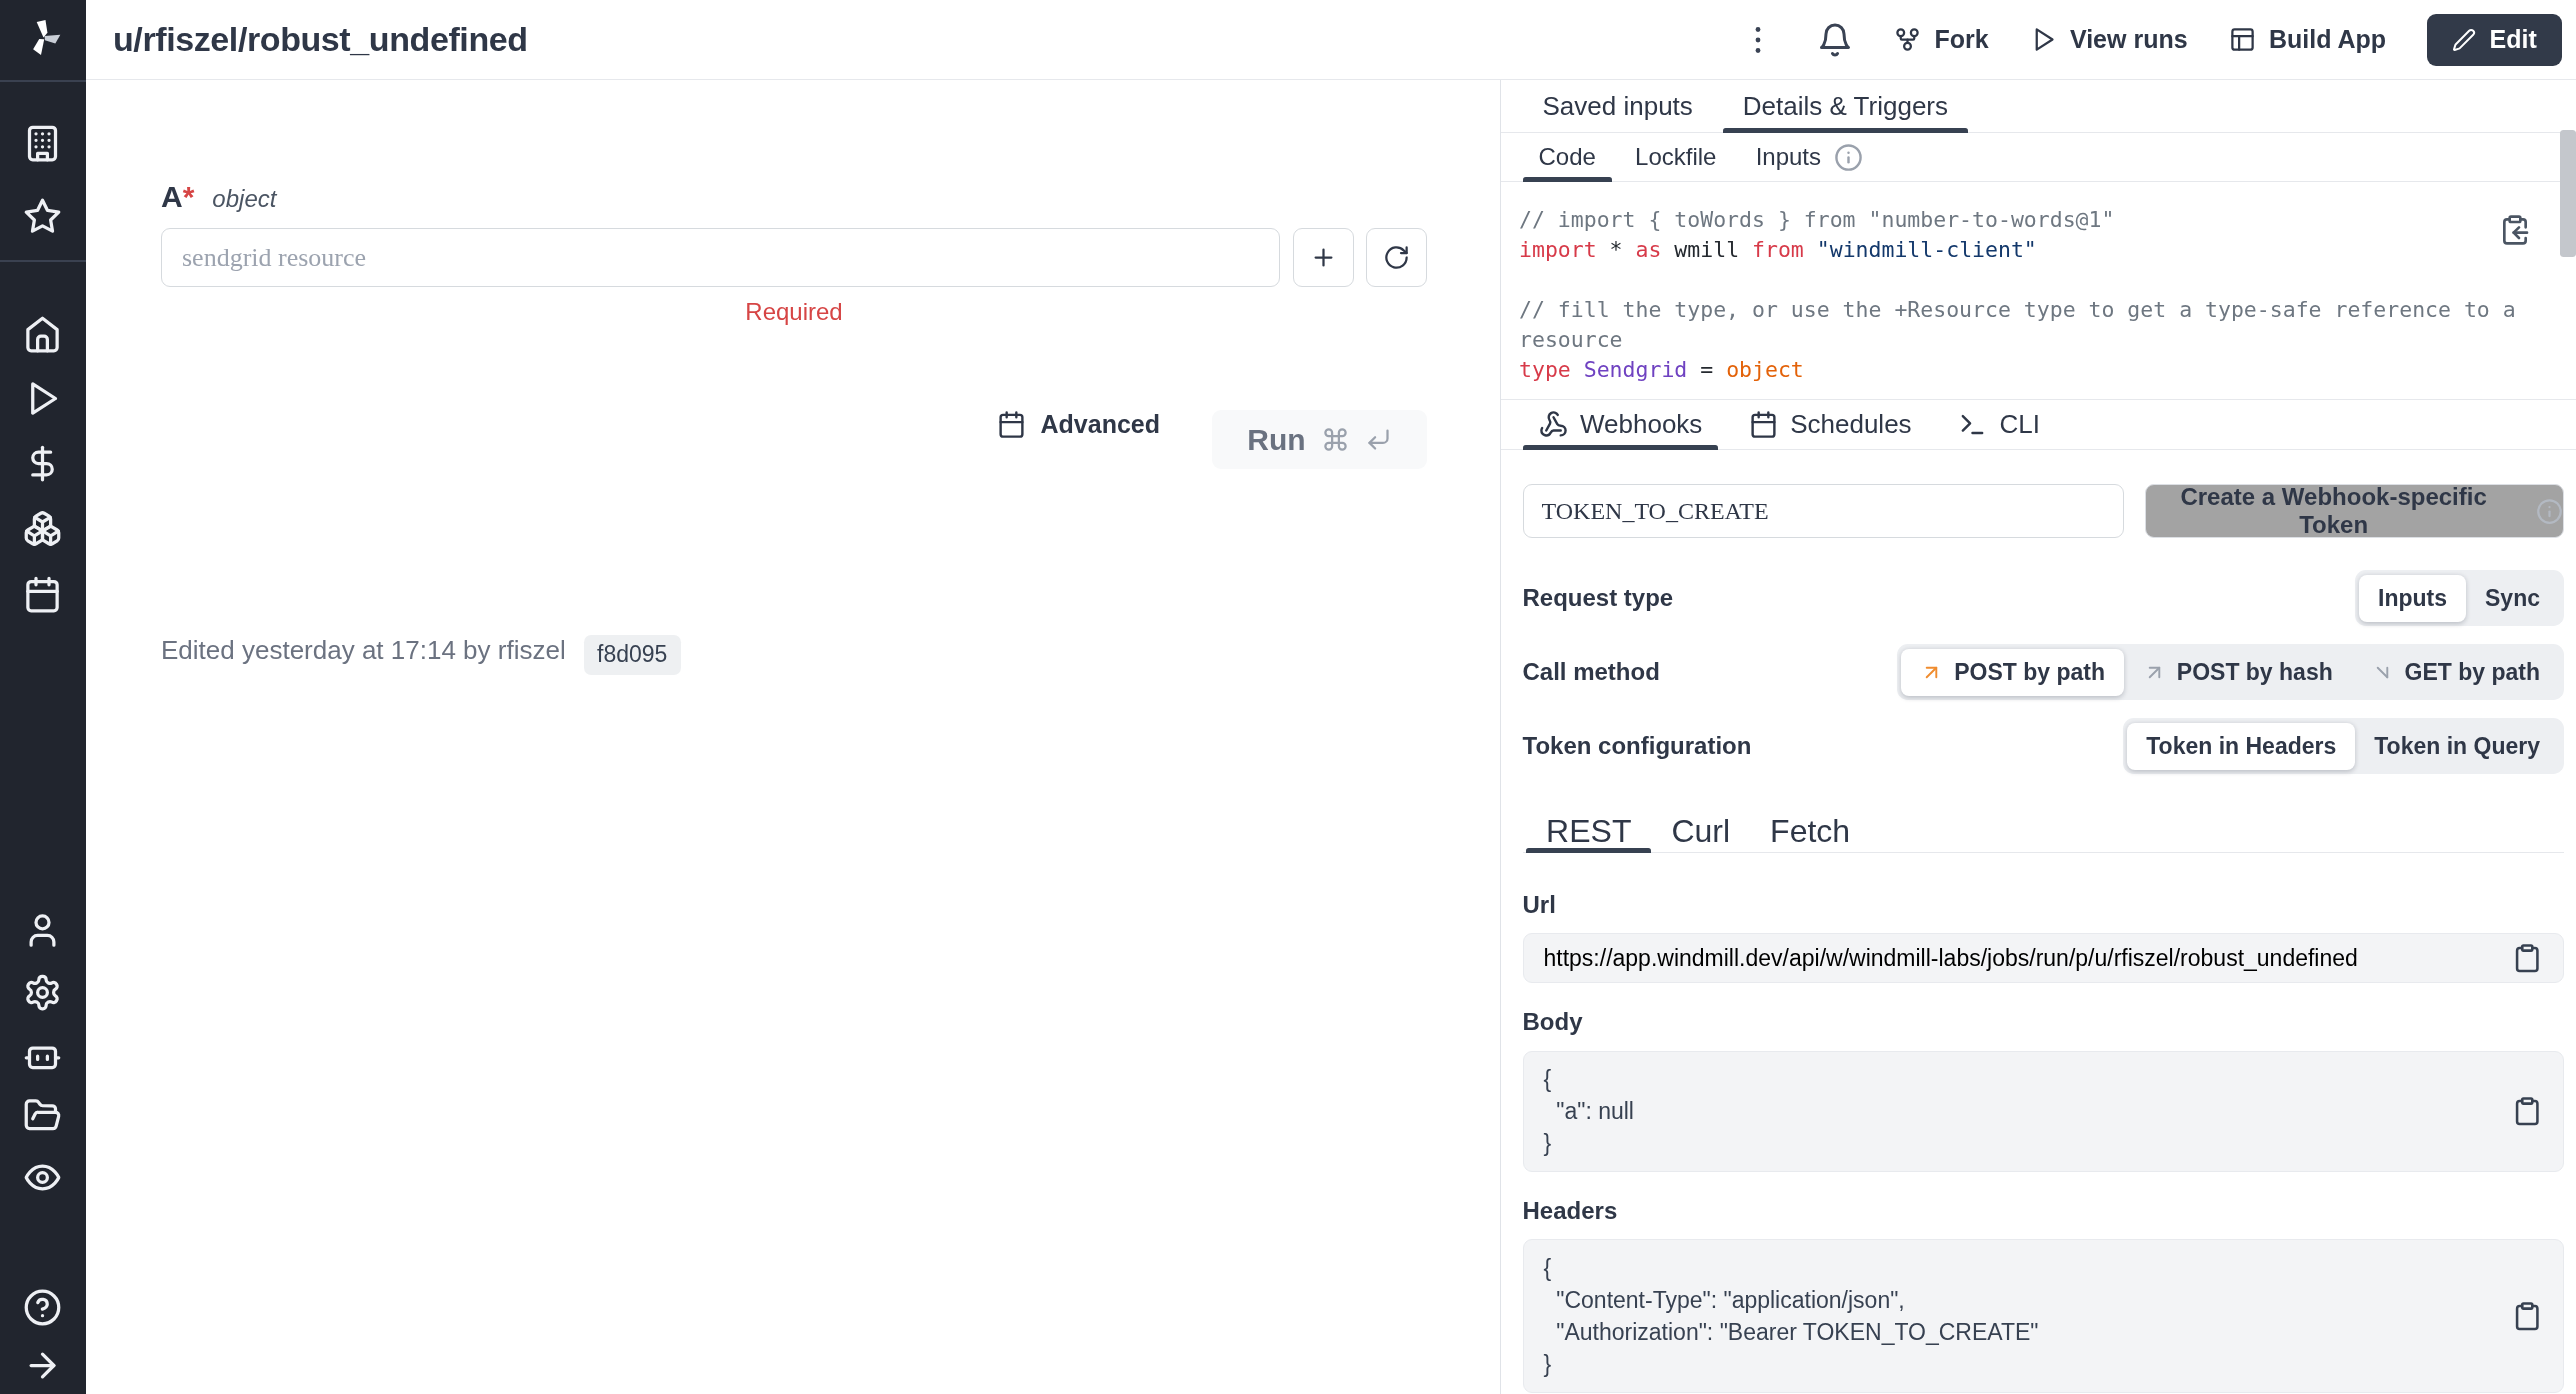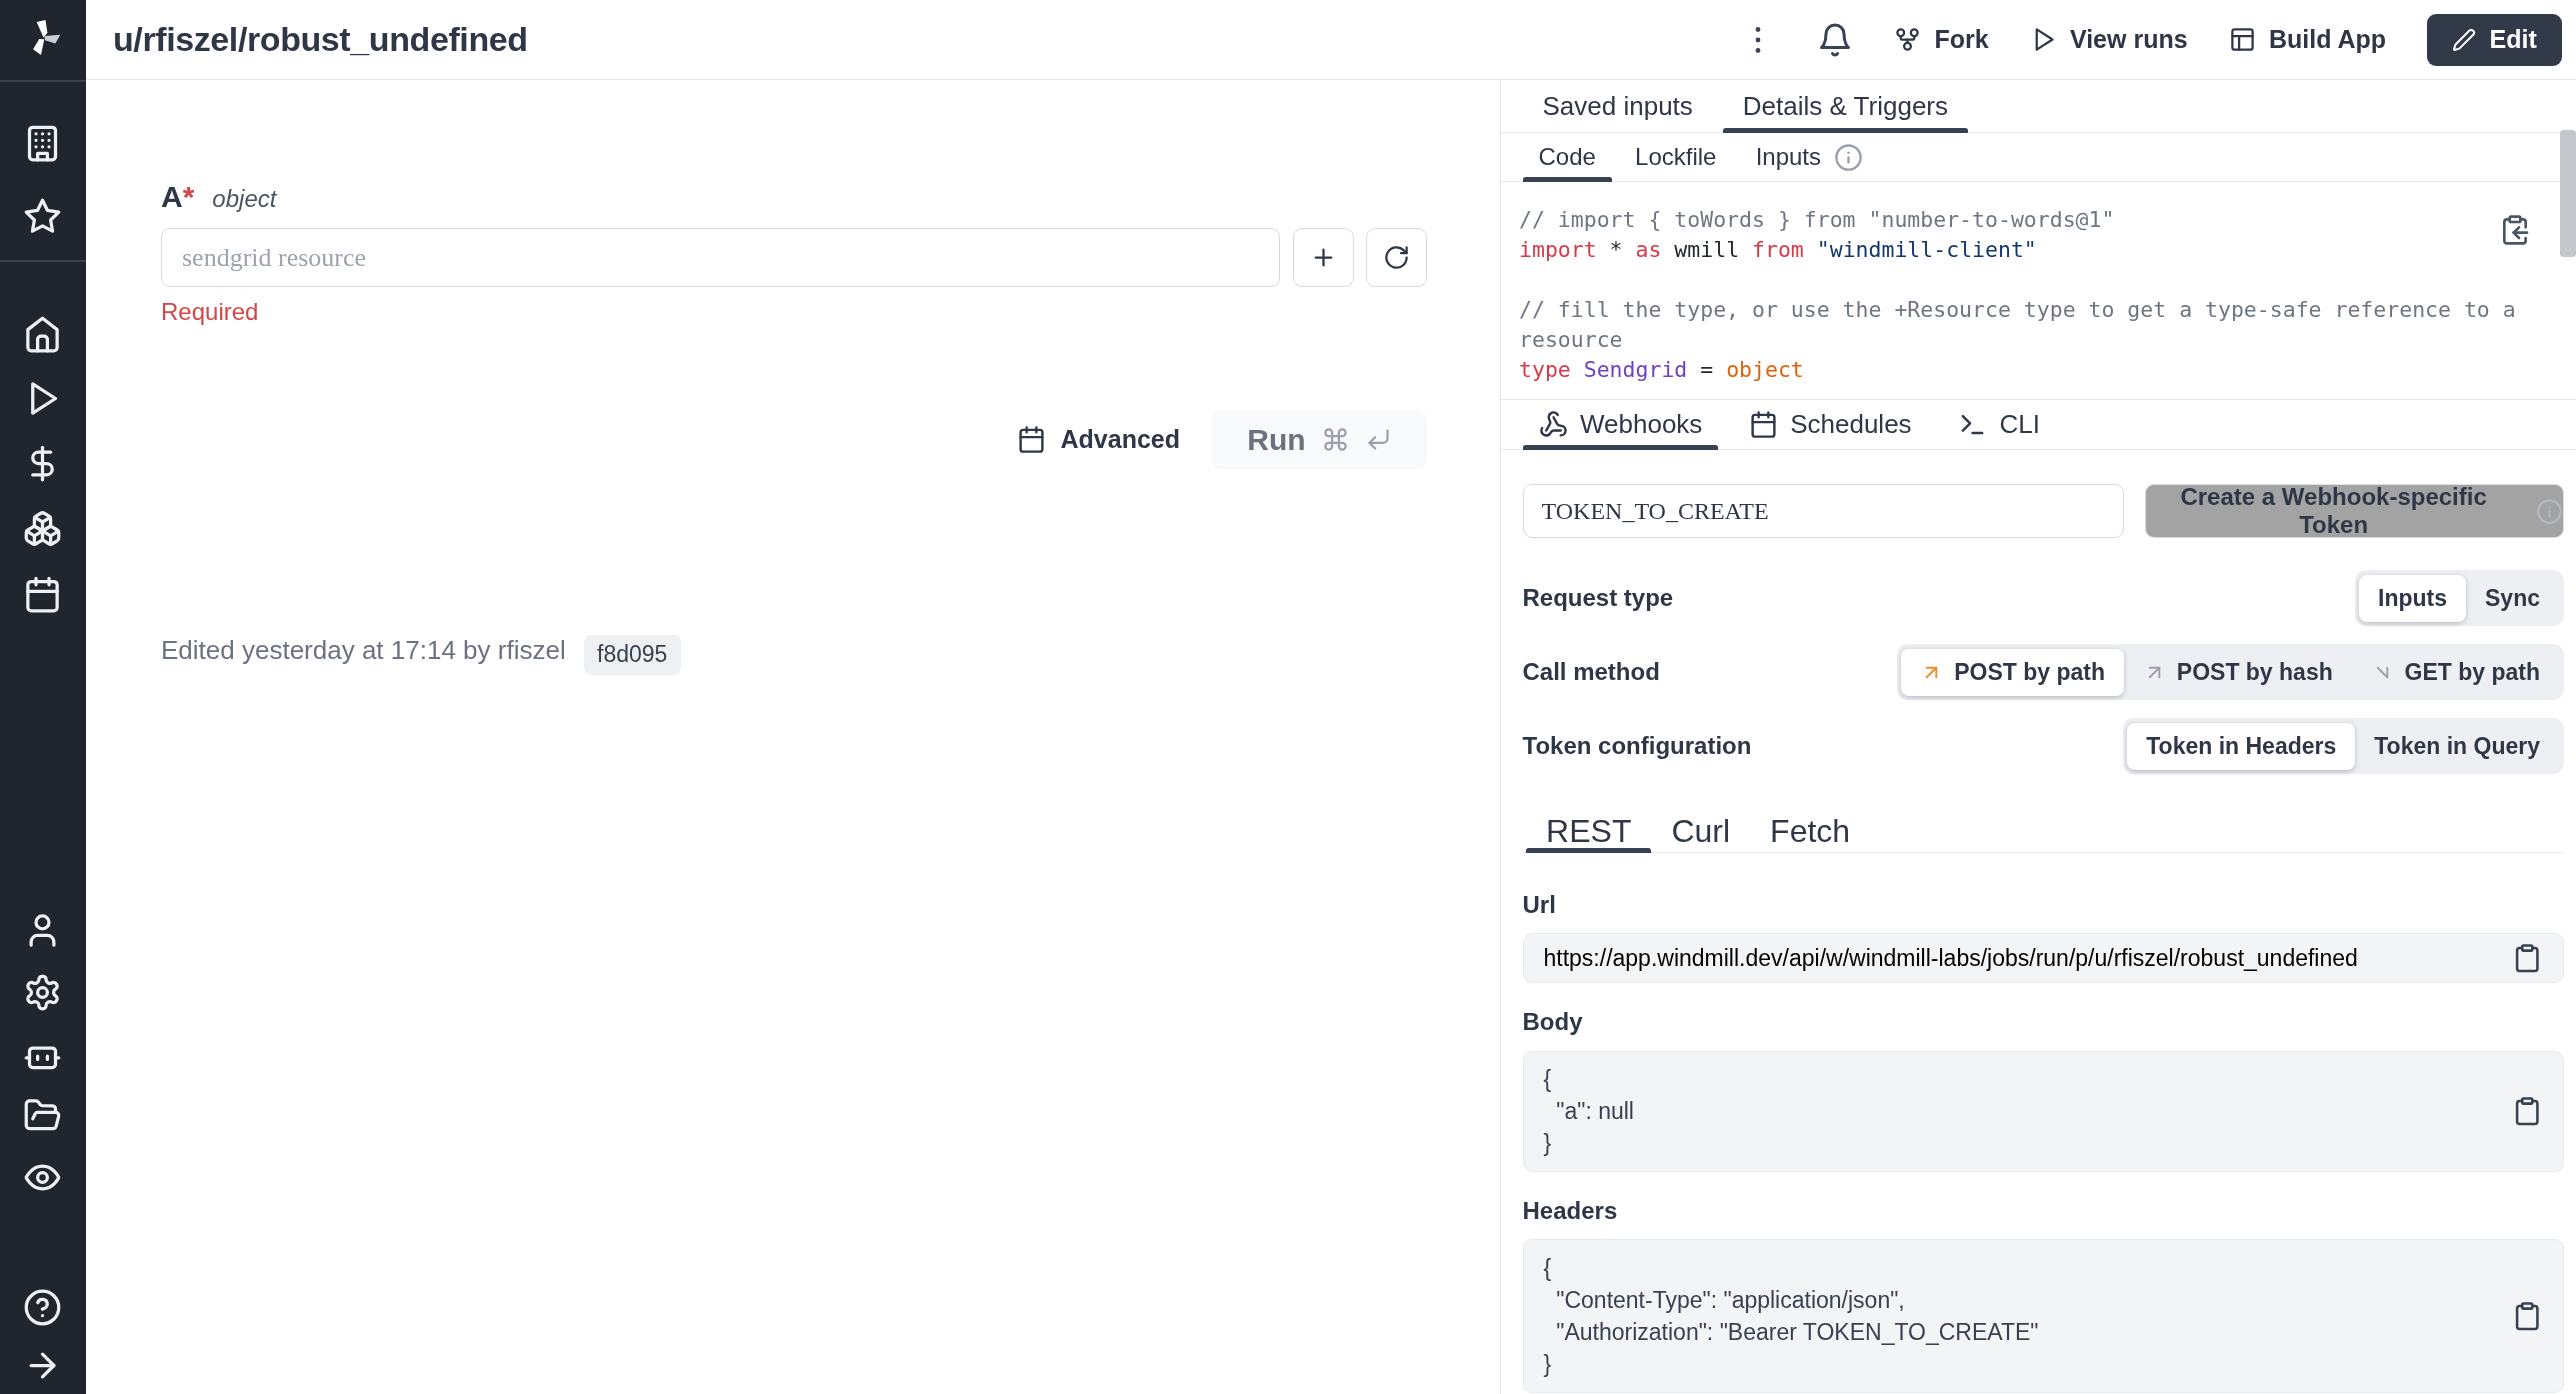--- a/index.html
+++ b/index.html
@@ -47,22 +47,22 @@
   .form-inner{width:1266px}
   .field-label{display:flex;align-items:baseline;font-size:30px;color:var(--text-dark)}
   .arg-name{font-weight:700}
   .req-star{color:var(--required-red);font-weight:700;margin-right:18px}
   .arg-type{font-style:italic;font-size:24px;color:#4b5563}
   .input-row{display:flex;gap:12.5px;margin-top:14.3px}
   .main-input{flex:1;height:59px;border:0.9px solid #d6dade;border-radius:9px;padding:0 20px;font-size:26px;color:#111827}
   .main-input::placeholder{color:var(--text-light-gray)}
   .sq-btn{width:61px;height:59px;border:0.9px solid #d6dade;border-radius:9px;background:#fff;display:flex;align-items:center;justify-content:center;color:var(--text-dark)}
   .sq-btn .icon{width:27px;height:27px}
-  .required-msg{text-align:left;color:var(--required-red);font-size:24px;margin-top:10.8px}
-  .run-row{display:flex;justify-content:flex-end;align-items:center;gap:32px;margin-top:84px}
+  .required-msg{text-align:center;color:var(--required-red);font-size:24px;margin-top:10.8px}
+  .run-row{display:flex;justify-content:flex-end;align-items:flex-start;gap:52px;margin-top:84px}
   .advanced-btn{display:flex;align-items:center;gap:14.3px;font-size:25px;font-weight:600;color:var(--text-dark)}
   .advanced-btn .icon{width:29px;height:29px}
   .run-btn{width:215px;height:59px;background:#f8f9fa;border-radius:9px;display:flex;align-items:center;justify-content:center;gap:16px;font-size:30px;font-weight:600;color:#6a7280}
   .run-btn .icon{width:27px;height:27px;color:#9aa1ac}
   .edited-row{margin-top:166px;display:flex;align-items:flex-start;gap:18px;font-size:26px;color:var(--text-gray)}
   .hash-badge{background:#eef0f2;border-radius:7.2px;padding:6.3px 13.4px;font-size:23px;color:#374151}
 
   
   .right-panel{flex:none;width:1076px;border-left:0.9px solid var(--panel-border);display:flex;flex-direction:column;min-height:0}
   .tabs{display:flex;align-items:stretch;border-bottom:0.9px solid var(--topbar-border);flex:none}

